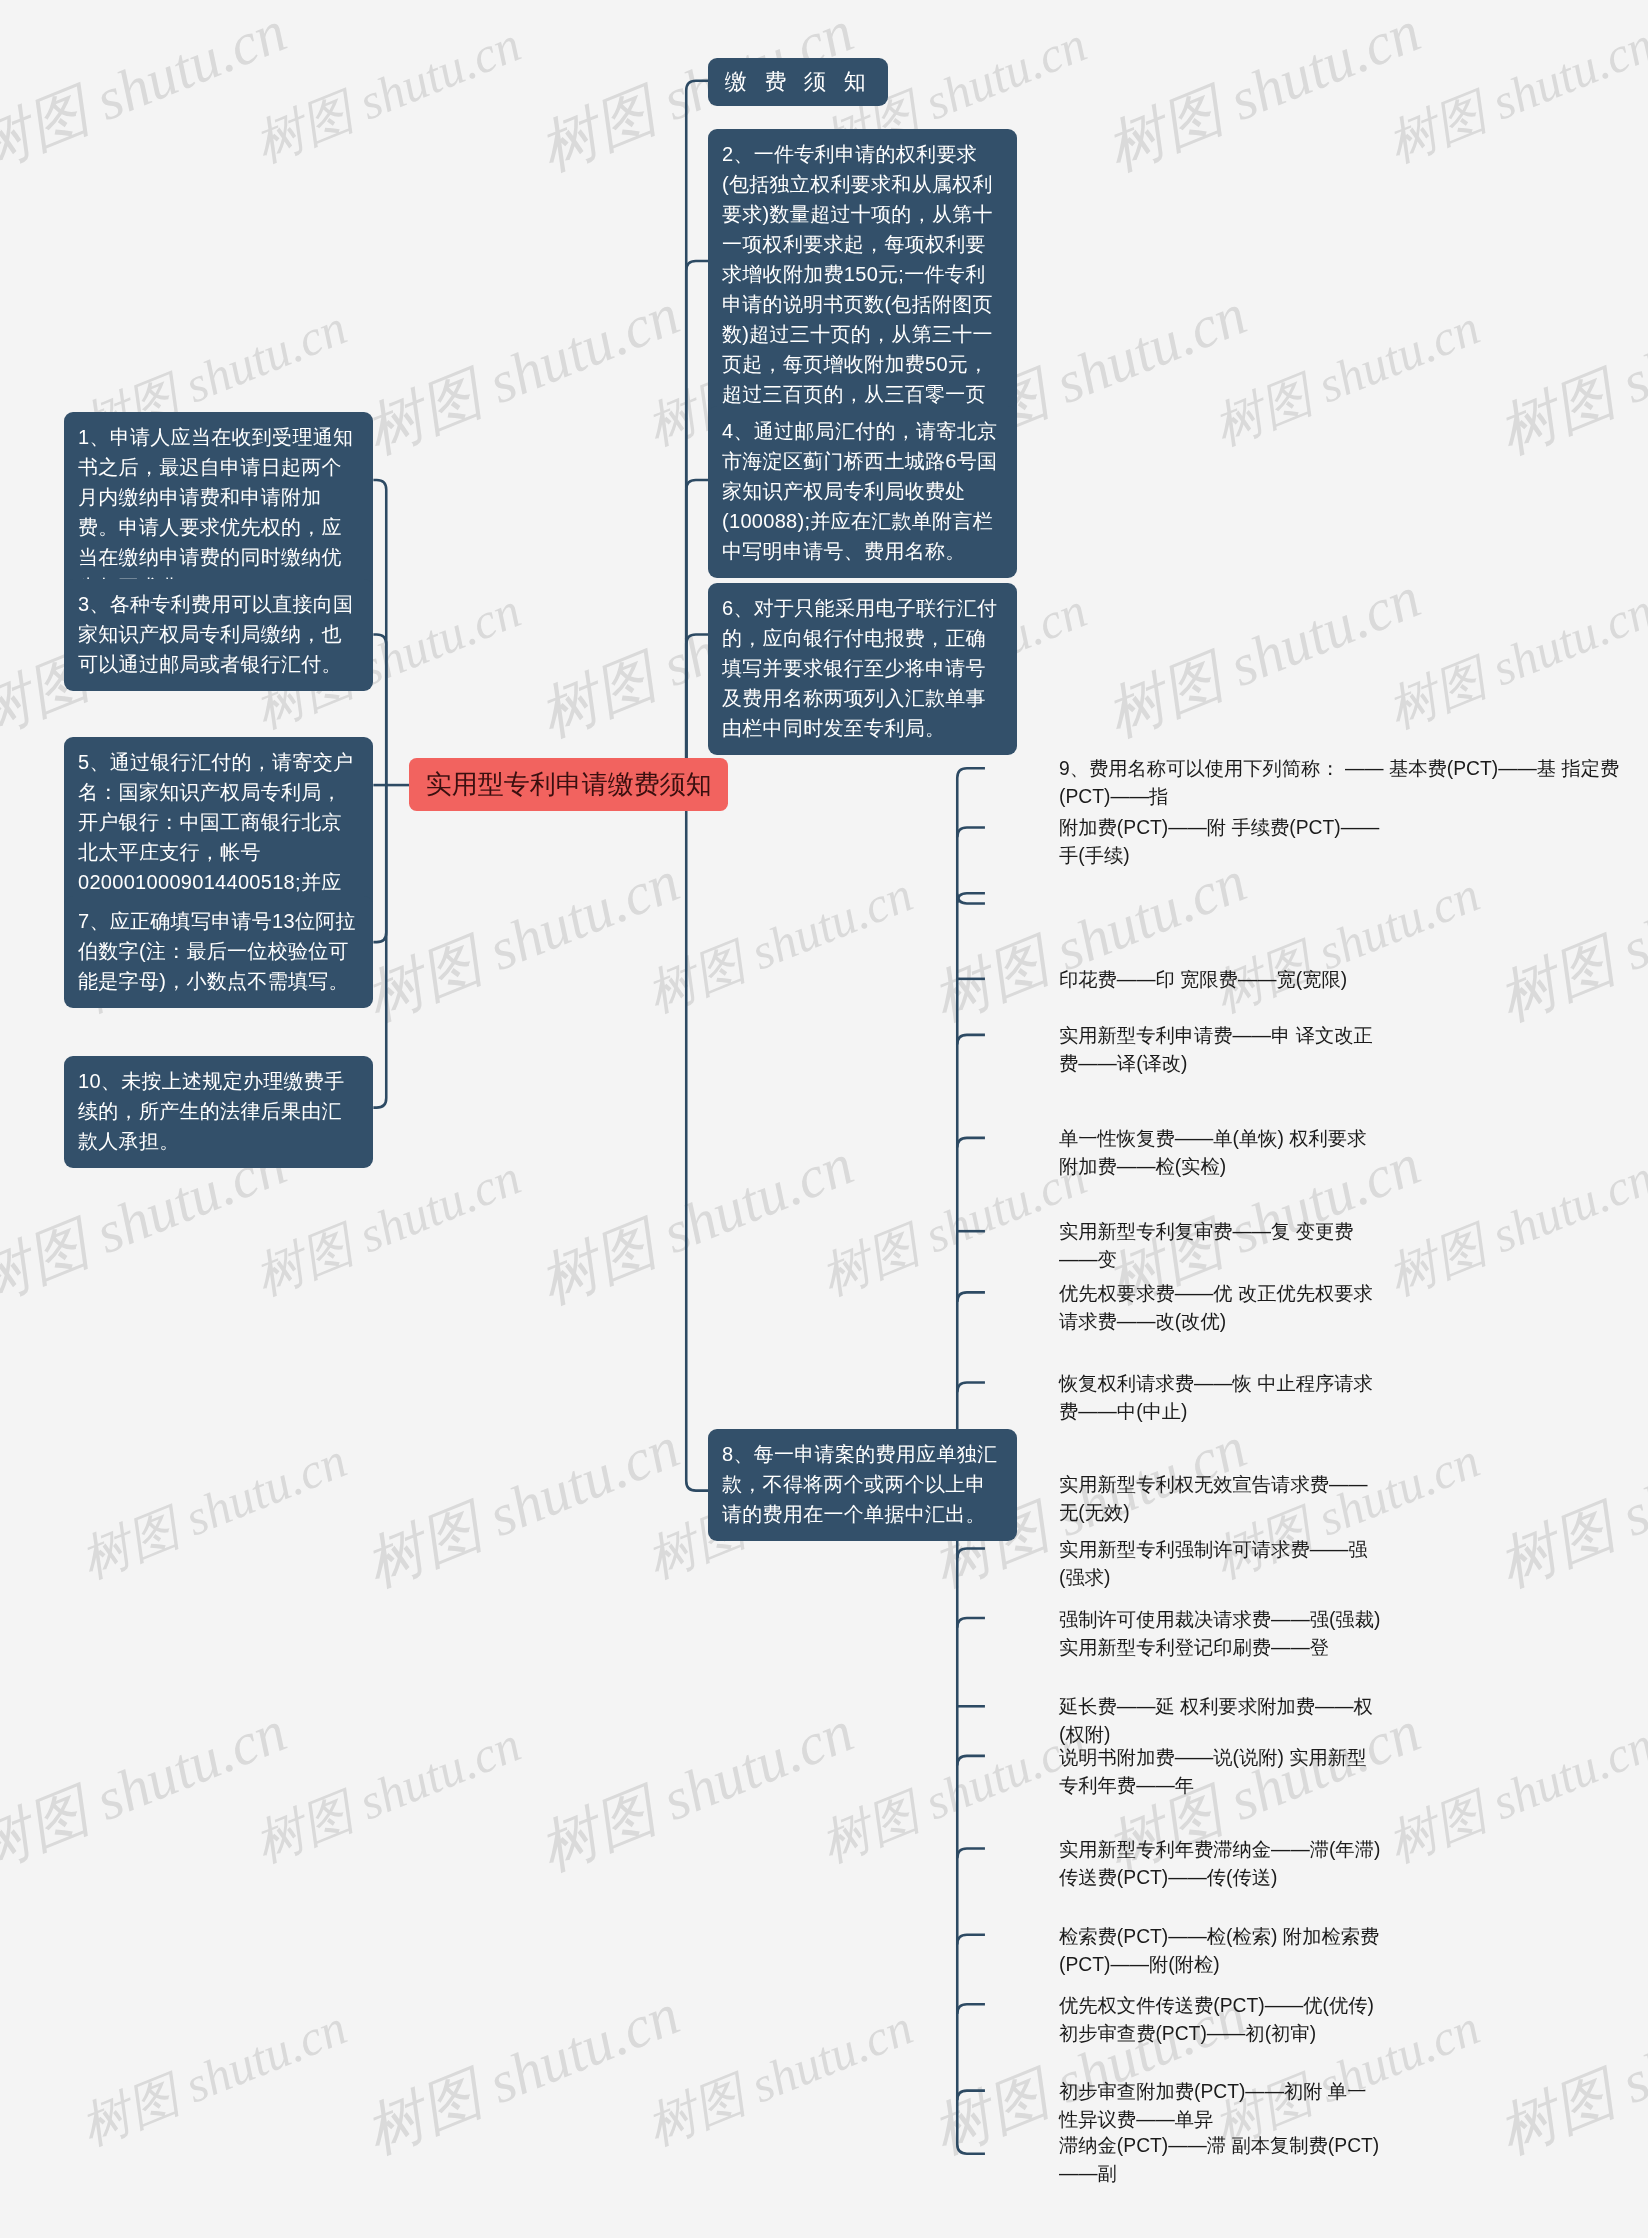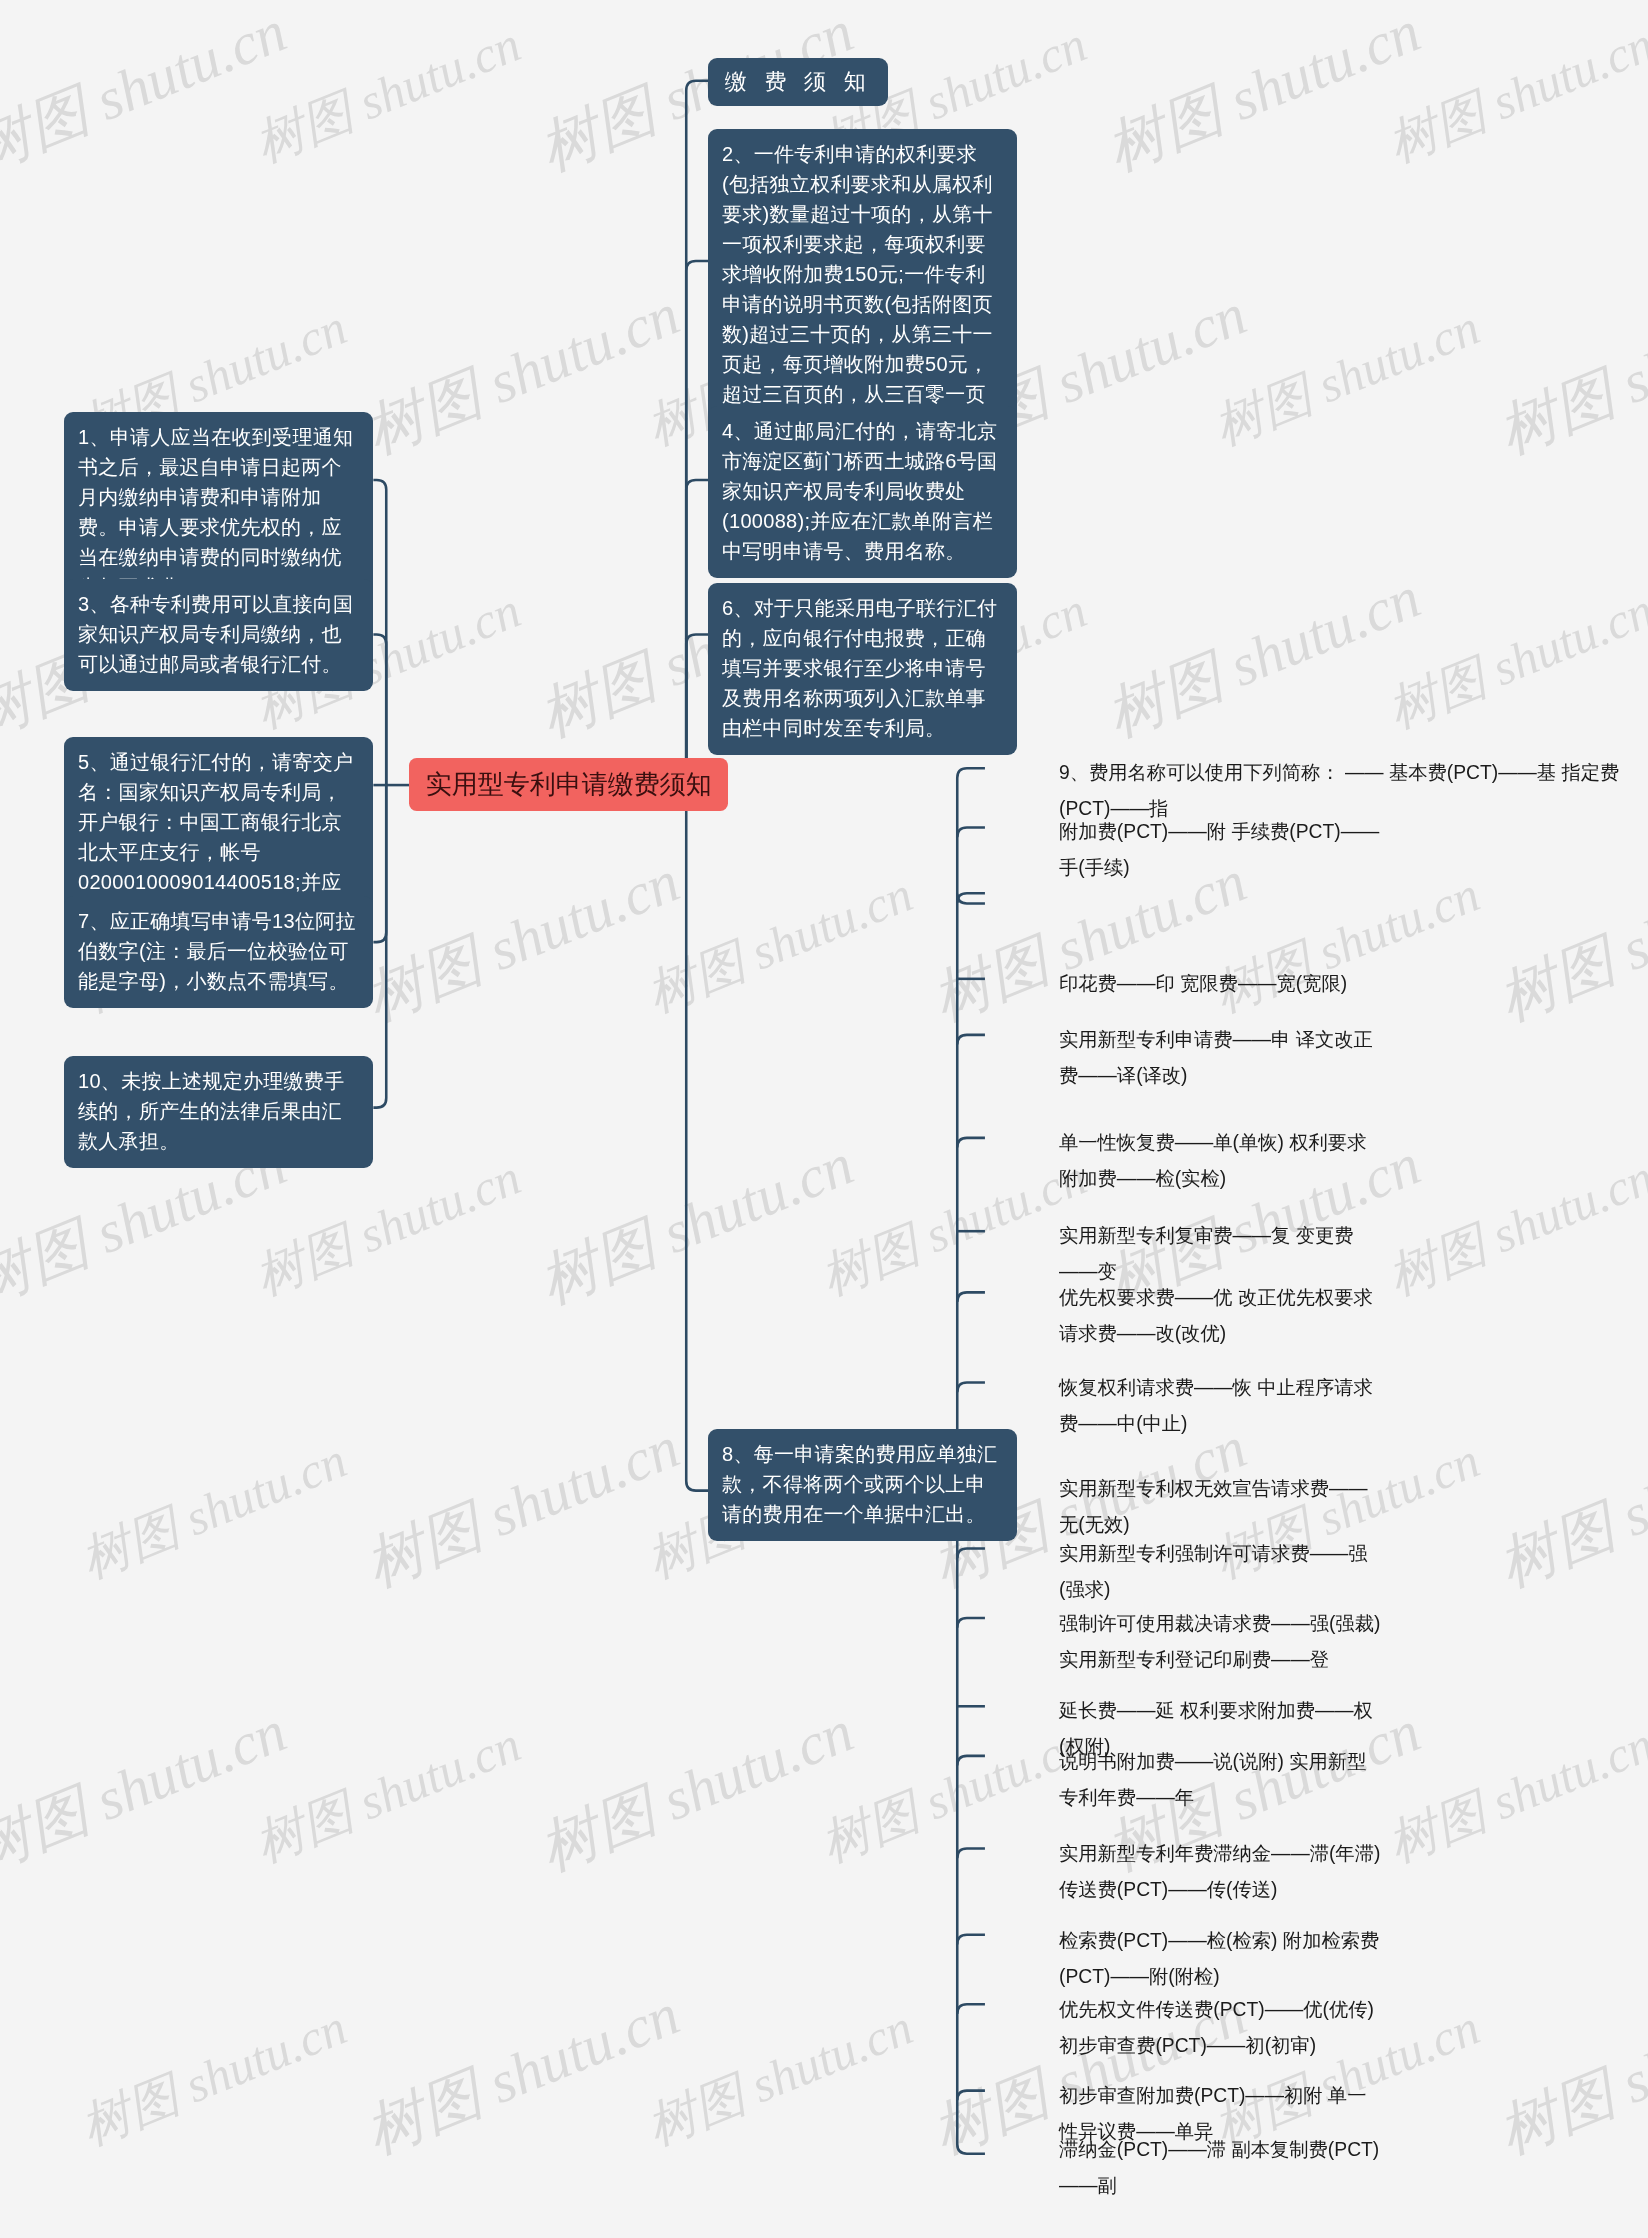--- a/index.html
+++ b/index.html
@@ -50,21 +50,21 @@
     line-height:35px;
     padding:9px 16.7px;
     white-space:nowrap;
     z-index:4;
     box-sizing:border-box;
   }
   .leaf{
     position:absolute;
     color:#1b1b1b;
     font-size:19.3px;
-    line-height:36px;
+    line-height:28px;
     box-sizing:border-box;
     z-index:3;
   }
   .hdr{font-size:22px;line-height:31px;letter-spacing:5.8px;}
 </style>
 </head>
 <body>
 
 <div id="watermarks">
     <div class="wm big" style="left: -39px; top: 116px;">树图 shutu.cn</div>

